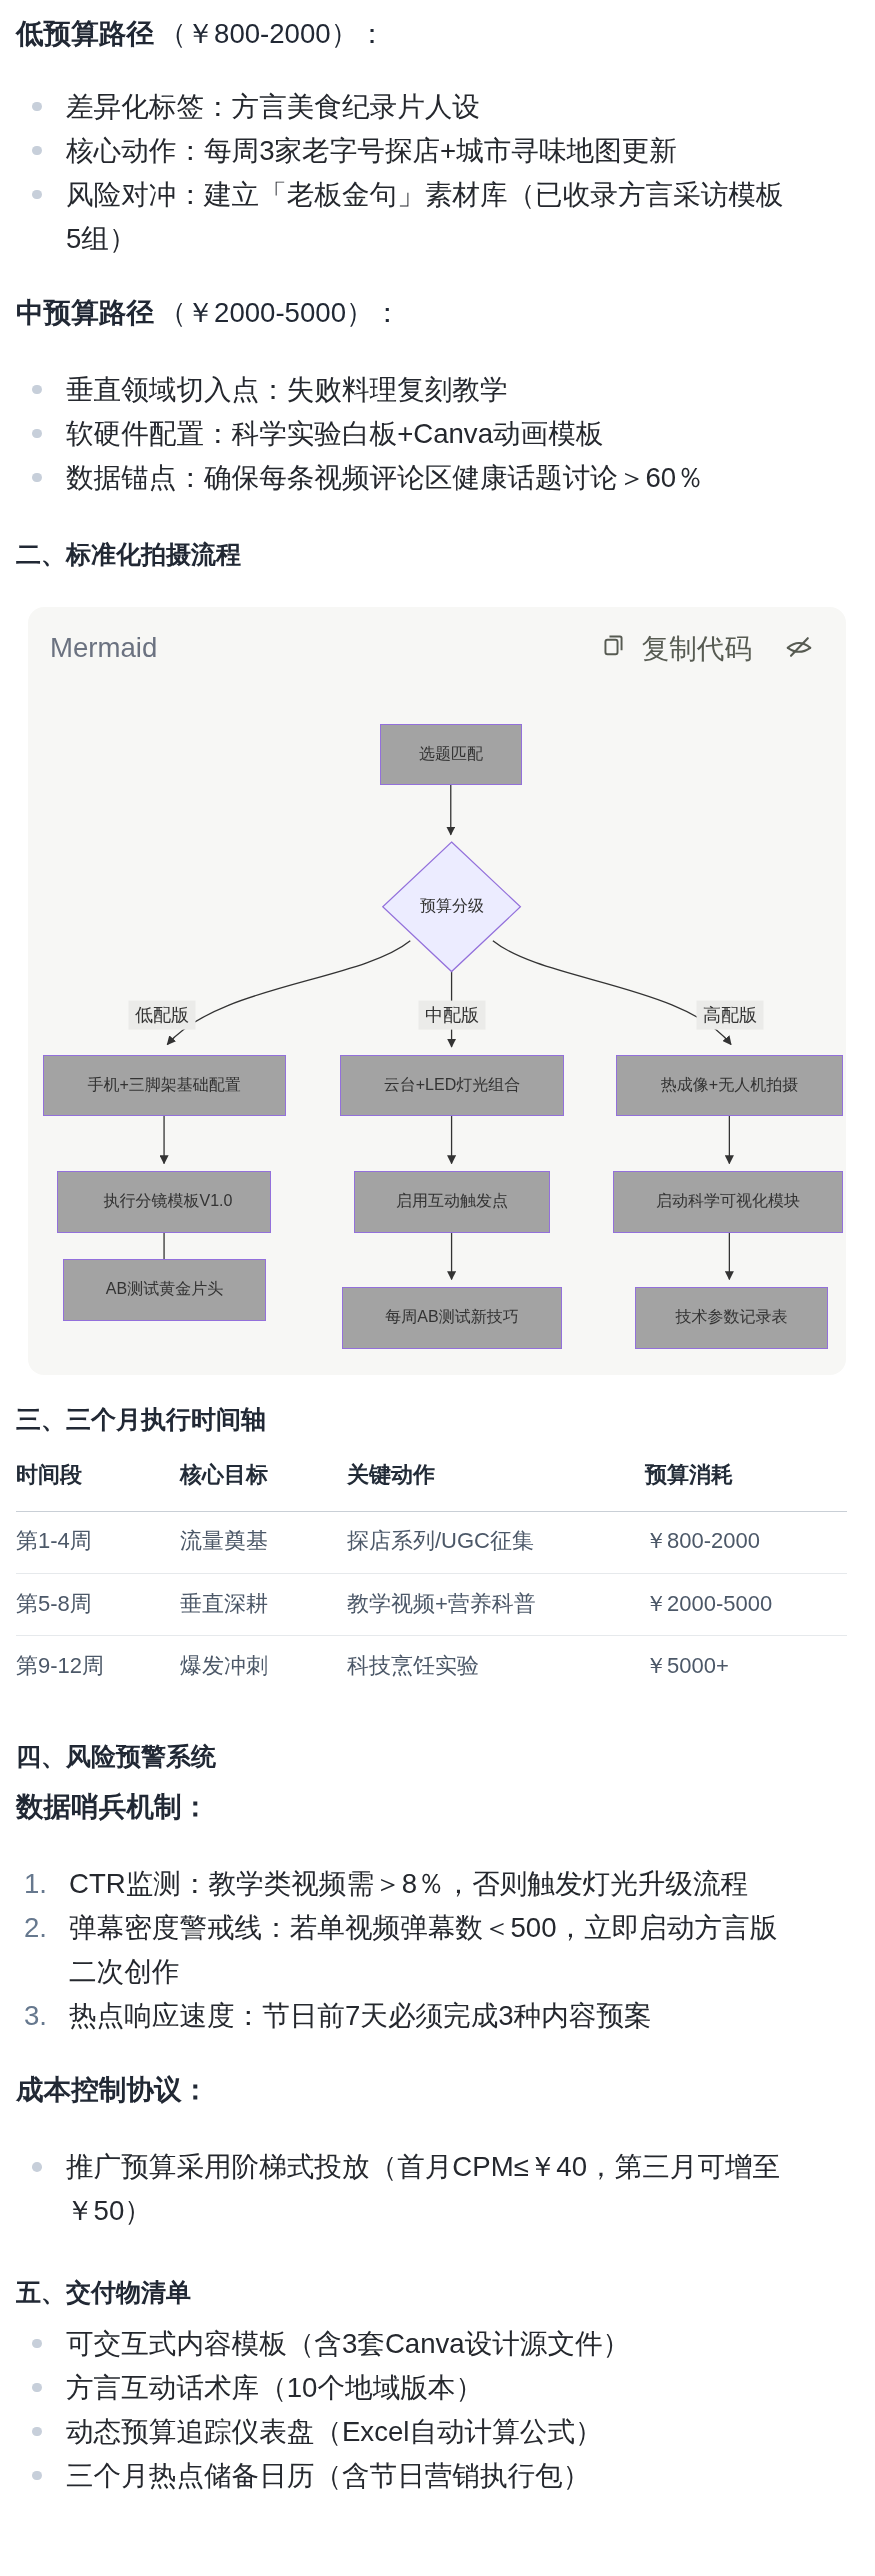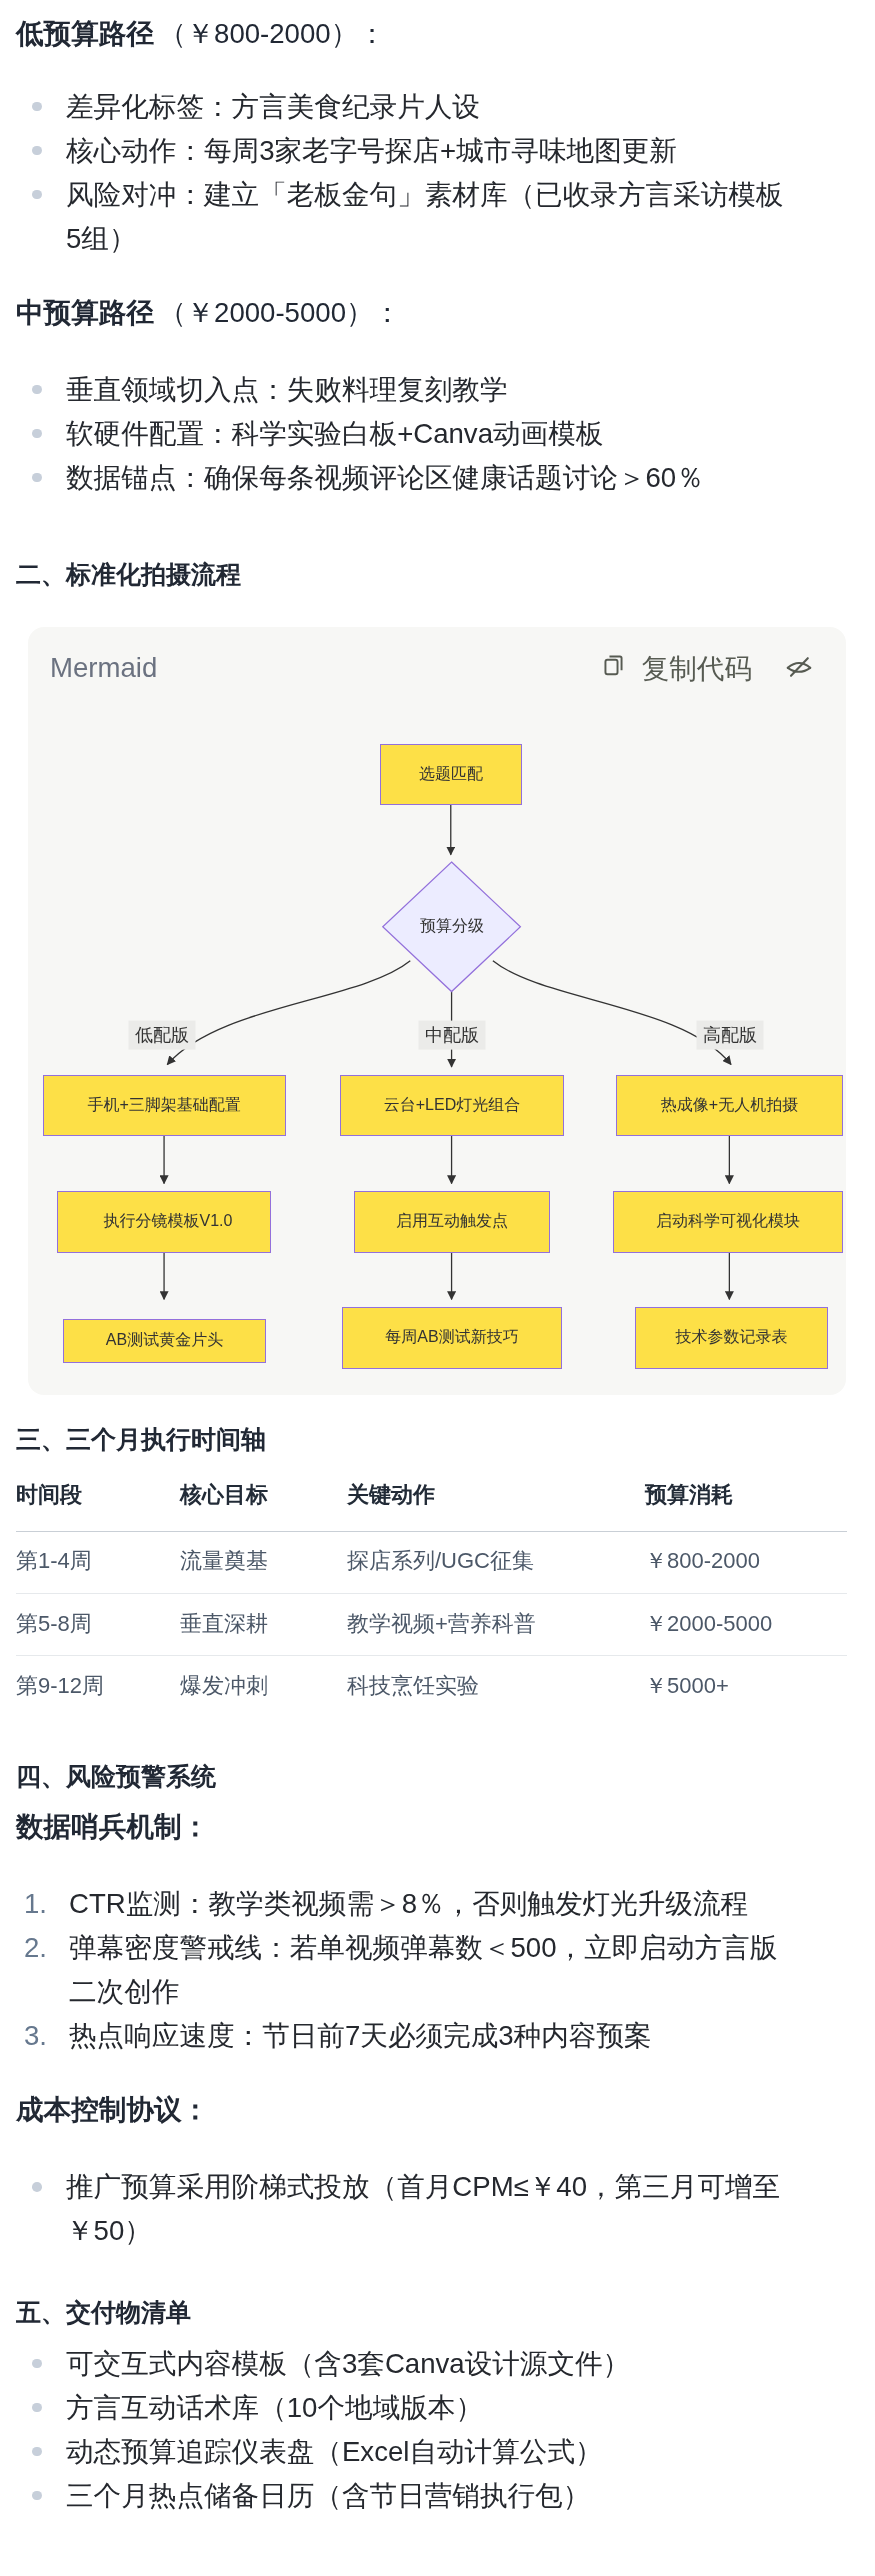--- a/index.html
+++ b/index.html
@@ -59,21 +59,21 @@
   .head-actions { display:flex; align-items:center; gap:31px; }
   .copy-btn {
     display:flex; align-items:center; gap:14px; background:none; border:none;
     font-size:27.6px; color:#575b52; cursor:pointer;
     font-family:"Liberation Sans","DejaVu Sans",sans-serif;
   }
   .icon-btn { background:none; border:none; cursor:pointer; color:#575b52; display:flex; }
 
   .fc-svg { position:absolute; left:0; top:0; }
   .fc-node {
-    position:absolute; background:#fde047; border:1.2px solid #9370DB;
+    position:absolute; background:#a3a3a3; border:1.2px solid #9370DB;
     display:flex; align-items:center; justify-content:center;
     font-size:16px; color:#333333; white-space:nowrap; text-align:center;
   }
   .fc-dtext {
     position:absolute; left:359px; top:284px; width:130px; height:32px;
     display:flex; align-items:center; justify-content:center;
     font-size:16px; color:#333333; white-space:nowrap;
   }
   .fc-elabel {
     position:absolute; transform:translate(-50%,-50%);
@@ -114,21 +114,21 @@
   </ul>
 
   <p class="ptitle mt"><span class="bold">中预算路径</span><span class="tail">（￥2000-5000）：</span></p>
 
   <ul class="dots m2">
     <li>垂直领域切入点：失败料理复刻教学</li>
     <li>软硬件配置：科学实验白板+Canva动画模板</li>
     <li>数据锚点：确保每条视频评论区健康话题讨论＞60％</li>
   </ul>
 
-  <h2 class="sec" style="margin-top:56px;">二、标准化拍摄流程</h2>
+  <h2 class="sec" style="margin-top:36px;">二、标准化拍摄流程</h2>
 
   <div class="card">
     <div class="card-head">
       <span class="mermaid-label">Mermaid</span>
       <span class="head-actions">
         <button class="copy-btn">
           <span class="icon">
             <svg width="29" height="29" viewBox="0 0 36 36" fill="none" stroke="#575b52" stroke-width="2.4" stroke-linejoin="round">
               <path d="M13 8 h13 a2 2 0 0 1 2 2 v15" fill="none"></path>
               <rect x="8" y="12" width="15" height="18" rx="2.5" fill="none"></rect>
@@ -177,21 +177,21 @@
     <div class="fc-elabel" style="left:702px; top:408px;">高配版</div>
 
     <div class="fc-node" style="left:14.6px;  top:448px; width:243px; height:61px;">手机+三脚架基础配置</div>
     <div class="fc-node" style="left:312px; top:448px; width:224px; height:61px;">云台+LED灯光组合</div>
     <div class="fc-node" style="left:588px; top:448px; width:227px; height:61px;">热成像+无人机拍摄</div>
 
     <div class="fc-node" style="left:29px;  top:564px; width:214px; height:62px;padding-left:8px;">执行分镜模板V1.0</div>
     <div class="fc-node" style="left:585px; top:564px; width:230px; height:62px;">启动科学可视化模块</div>
     <div class="fc-node" style="left:326px; top:564px; width:196px; height:62px;">启用互动触发点</div>
 
-    <div class="fc-node" style="left:35px;  top:692px; width:203px; height:44px;">AB测试黄金片头</div>
+    <div class="fc-node" style="left:35px;  top:652px; width:203px; height:62px;">AB测试黄金片头</div>
     <div class="fc-node" style="left:314px; top:680px; width:220px; height:62px;">每周AB测试新技巧</div>
     <div class="fc-node" style="left:607px; top:680px; width:193px; height:62px;">技术参数记录表</div>
   </div>
 
   <h2 class="sec mt-sec-3">三、三个月执行时间轴</h2>
 
   <table class="tl">
     <colgroup>
         <col class="c1">
         <col class="c2">

